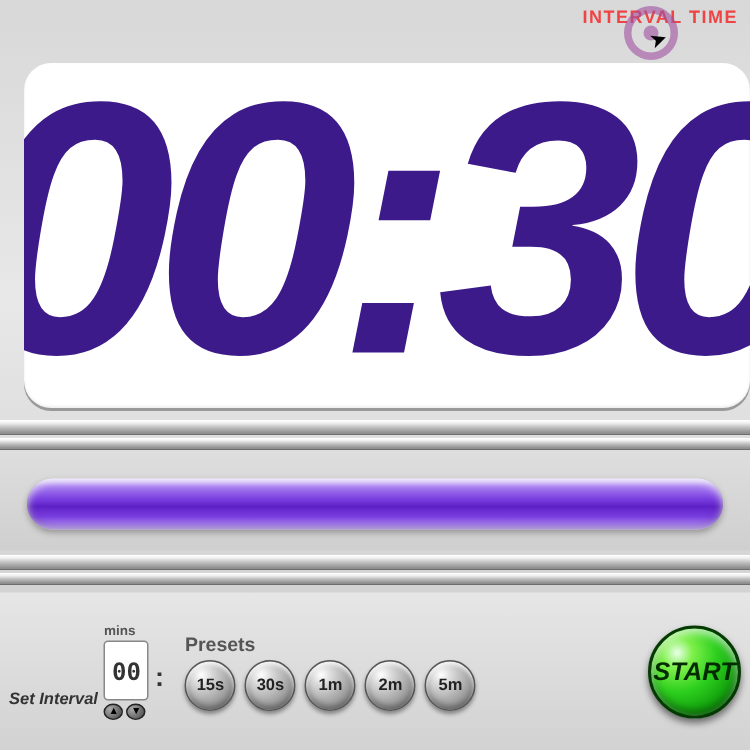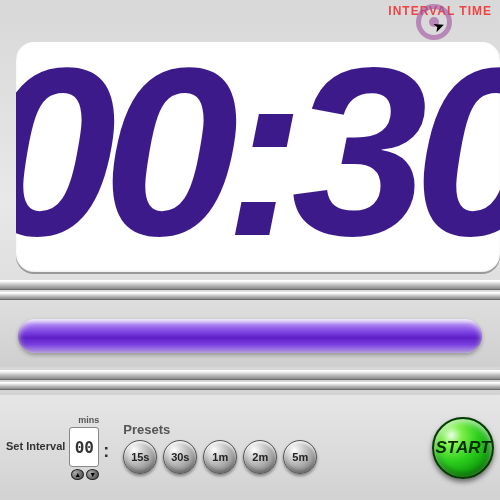--- a/index.html
+++ b/index.html
@@ -69,22 +69,22 @@
   .controls {
     position: absolute; top: 395px; left: 0; right: 0; bottom: 0;
     background: linear-gradient(to bottom, #e6e6e6 0%, #d2d2d2 100%);
     display: flex; align-items: center; padding: 10px 6px; gap: 8px;
   }
   .group-label {
     font-size: 13px; color: #555; font-weight: bold; margin-bottom: 1px; display:block;
   }
   .col-label { font-size:9px; color:#555; font-weight:bold; text-align:center; }
   .set-interval { display:flex; align-items:flex-end; gap:4px; }
-  .set-interval .caption { font-size:11px; font-weight:bold; color:#333; margin-bottom:28px; }
-  .num-col { display:flex; flex-direction:column; align-items:flex-end; gap:2px; }
+  .set-interval .caption { font-size:11px; font-weight:bold; color:#333; margin-bottom:8px;font-style:italic; }
+  .num-col { display:flex; flex-direction:column; align-items:flex-start; gap:2px; }
   .num-box {
     width: 30px; height: 40px; background:#fff; border:1px solid #888; border-radius:3px;
     display:flex; align-items:center; justify-content:center;
     font-family: monospace; font-size: 16px; font-weight:bold; color:#333;
   }
   .colon { font-size:18px; font-weight:bold; color:#333; align-self:center; margin-top:8px; }
   .spinners { display:flex; gap:2px; }
   .spin {
     width:13px; height:11px; background: radial-gradient(circle at 30% 30%, #aaa, #444);
     border-radius:50%; border:1px solid #222; color:#000; font-size:7px; line-height:9px; text-align:center;

